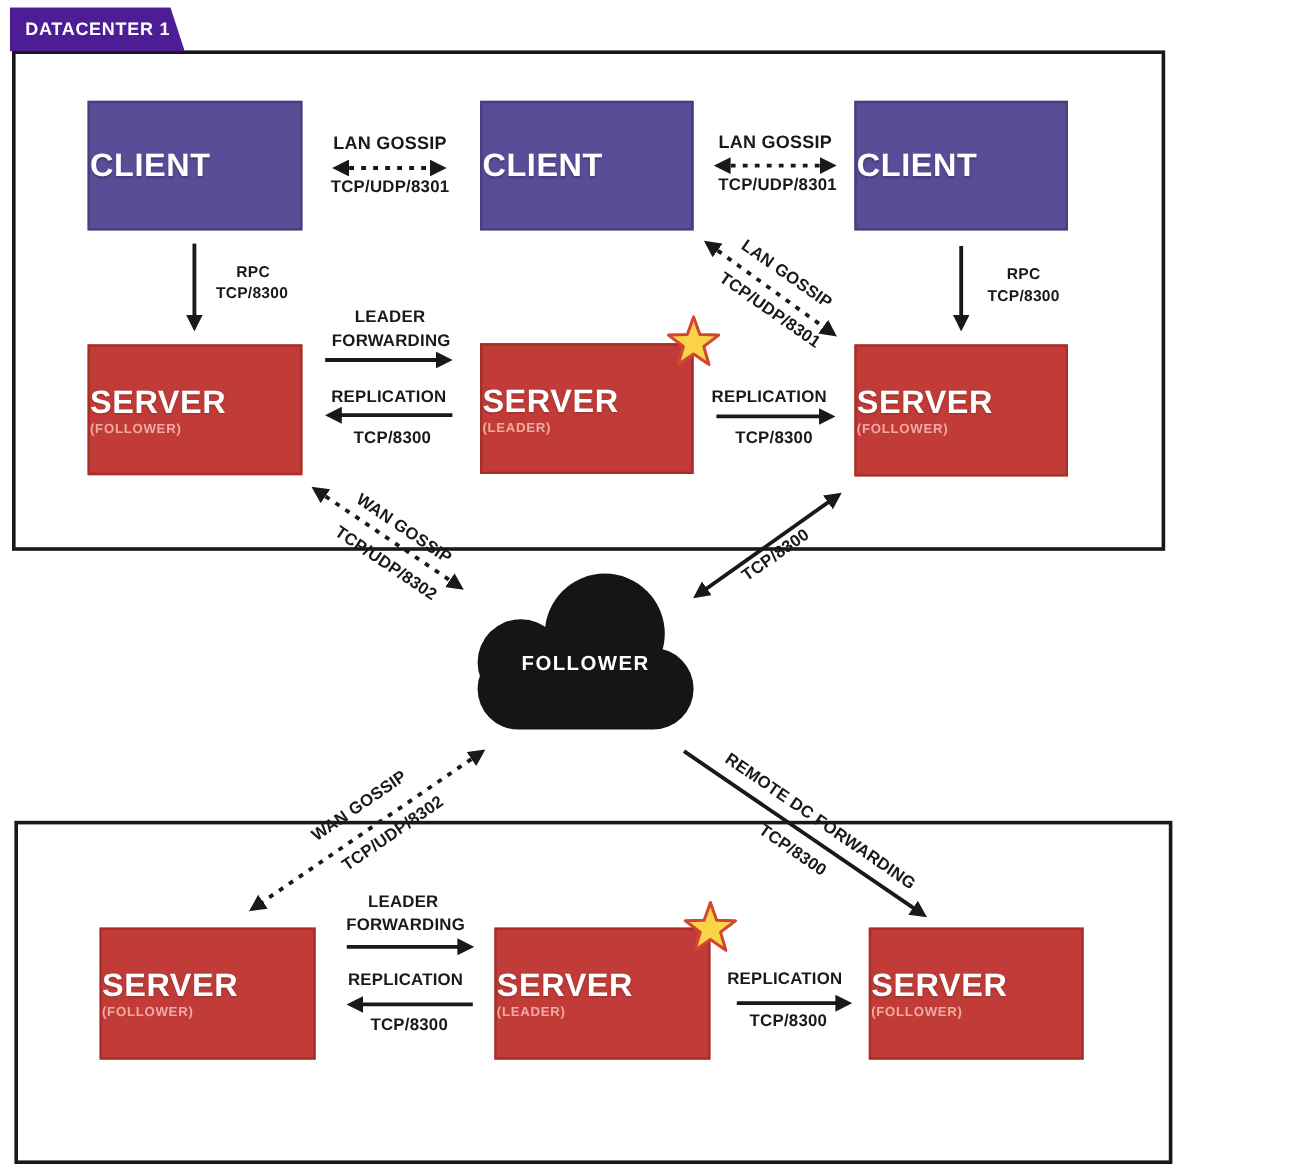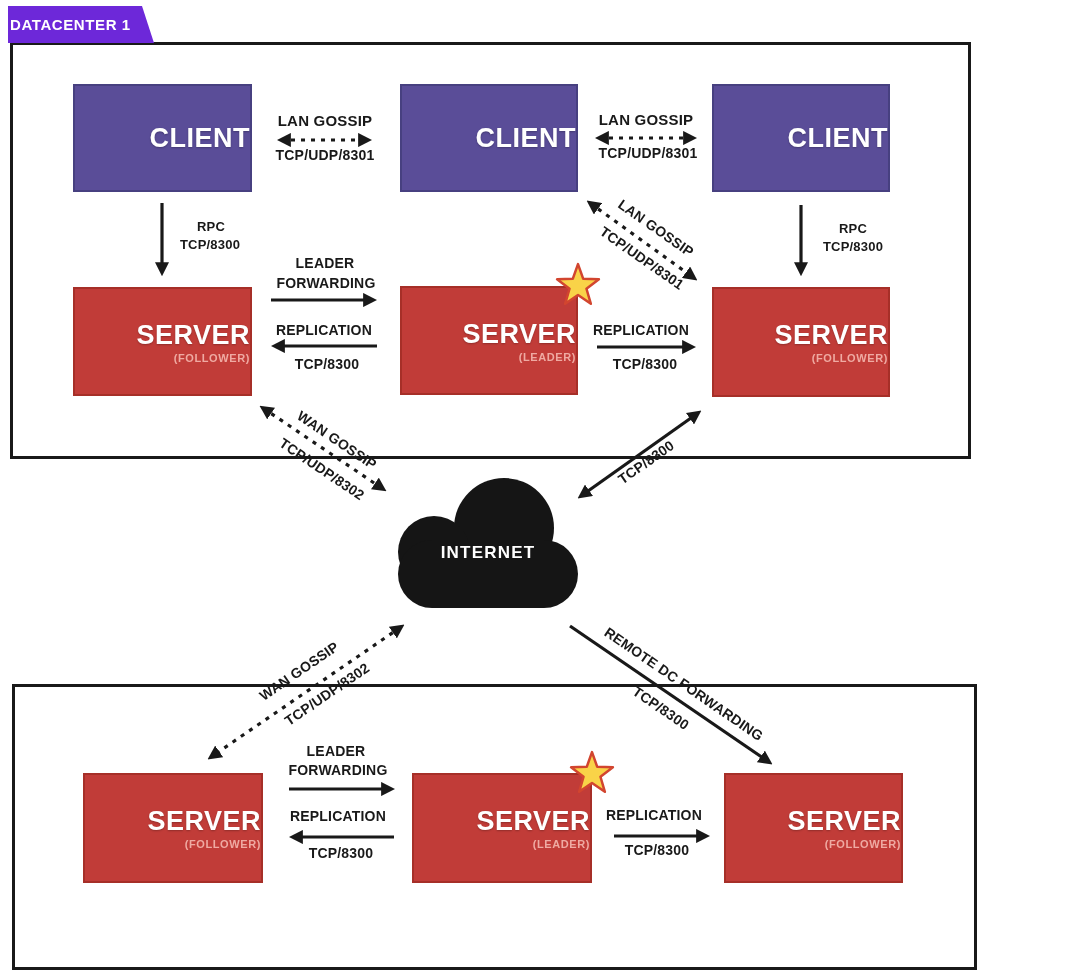--- a/index.html
+++ b/index.html
@@ -2,32 +2,32 @@
 <html><head>
 <meta charset="utf-8">
 <style>
   html,body{margin:0;padding:0;background:#ffffff;}
   #stage{
     position:relative;width:1080px;height:976px;background:#ffffff;
     font-family:"Liberation Sans",sans-serif;overflow:hidden;
   }
   .dc-box{position:absolute;border:3px solid #191919;box-sizing:border-box;background:transparent;}
   .dc-tab{
-    position:absolute;background:#6d28d9;color:#ffffff;font-weight:700;font-size:15px;
-    letter-spacing:.6px;display:flex;align-items:center;padding-left:2px;box-sizing:border-box;
+    position:absolute;background:#4c1d95;color:#ffffff;font-weight:700;font-size:15px;
+    letter-spacing:.6px;display:flex;align-items:center;padding-left:13px;box-sizing:border-box;
     clip-path:polygon(0 0,calc(100% - 12px) 0,100% 100%,0 100%);
   }
   .node{
-    position:absolute;display:flex;flex-direction:column;align-items:flex-end;justify-content:center;
+    position:absolute;display:flex;flex-direction:column;align-items:flex-start;justify-content:center;
     color:#ffffff;text-align:center;box-sizing:border-box;z-index:2;
   }
   .client{background:#5a4d98;border:2px solid #474080;}
   .server{background:#c13c38;border:2px solid #a62f28;}
   .node-label{font-size:27px;font-weight:700;letter-spacing:.5px;text-shadow:0 1px 2px rgba(0,0,0,.25);}
-  .role{font-size:11px;font-weight:700;letter-spacing:.6px;color:#efaaa2;margin-top:1px;margin-left:32px;}
+  .role{font-size:11px;font-weight:700;letter-spacing:.6px;color:#efaaa2;margin-top:1px;}
   .lbl{
     position:absolute;white-space:nowrap;font-weight:700;color:#191919;
     transform:translate(-50%,-50%);font-size:14px;letter-spacing:.2px;z-index:4;
   }
   .lbl.small{font-size:13px;text-align:right;}
   .internet-label{color:#ffffff;font-size:17px;letter-spacing:1.2px;z-index:4;}
   #arrows{position:absolute;left:0;top:0;z-index:3;pointer-events:none;}
   .edge{stroke:#191919;stroke-width:3.2;fill:none;}
   .dash{stroke-dasharray:4 6;}
   .star{position:absolute;z-index:5;}
@@ -146,21 +146,21 @@
   <div class="lbl" style="left:645px;top:364px;">TCP/8300</div>
 
   <div class="lbl" style="left:656px;top:228px;transform:translate(-50%,-50%) rotate(35deg);">LAN GOSSIP</div>
   <div class="lbl" style="left:642px;top:258px;transform:translate(-50%,-50%) rotate(35deg);">TCP/UDP/8301</div>
 
   <div class="lbl" style="left:337px;top:440px;transform:translate(-50%,-50%) rotate(34deg);">WAN GOSSIP</div>
   <div class="lbl" style="left:322px;top:469px;transform:translate(-50%,-50%) rotate(34deg);">TCP/UDP/8302</div>
 
   <div class="lbl" style="left:646px;top:462px;transform:translate(-50%,-50%) rotate(-35deg);">TCP/8300</div>
 
-  <div class="lbl internet-label" style="left:488px;top:553px;">INTERNET</div>
+  <div class="lbl internet-label" style="left:488px;top:553px;">FOLLOWER</div>
 
   <div class="lbl" style="left:299px;top:671px;transform:translate(-50%,-50%) rotate(-34.5deg);">WAN GOSSIP</div>
   <div class="lbl" style="left:327px;top:694px;transform:translate(-50%,-50%) rotate(-34.5deg);">TCP/UDP/8302</div>
 
   <div class="lbl" style="left:684px;top:684px;transform:translate(-50%,-50%) rotate(34.5deg);">REMOTE DC FORWARDING</div>
   <div class="lbl" style="left:661px;top:708px;transform:translate(-50%,-50%) rotate(34.5deg);">TCP/8300</div>
 
   <div class="lbl" style="left:336px;top:751px;">LEADER</div>
   <div class="lbl" style="left:338px;top:770px;">FORWARDING</div>
   <div class="lbl" style="left:338px;top:816px;">REPLICATION</div>

